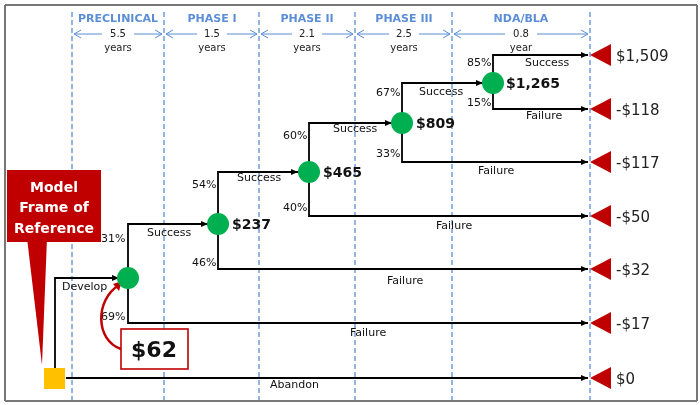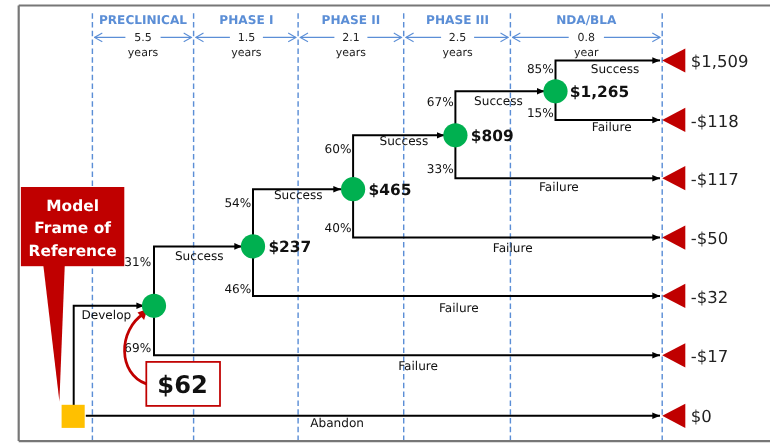--- a/index.html
+++ b/index.html
@@ -1,17 +1,17 @@
 <!DOCTYPE html>
 <html><head>
 <meta charset="utf-8">
 <style>
   html, body { margin: 0; padding: 0; background: #ffffff; }
   body { width: 700px; height: 405px; overflow: hidden; position: relative; font-family: "DejaVu Sans", "Liberation Sans", sans-serif; }
-  #frame { position: absolute; left: 12px; top: 0; width: 576px; height: 405px; }
+  #frame { position: absolute; left: 0; top: 0; width: 576px; height: 405px; }
   svg text { font-family: "DejaVu Sans", "Liberation Sans", sans-serif; }
   .phase-label { fill: #5b8ed6; font-weight: bold; font-size: 11px; }
   .dur-text { fill: #222; font-size: 10px; }
   .branch-text { fill: #111; font-size: 11px; }
   .pct-text { fill: #111; font-size: 11px; }
   .node-value { fill: #111; font-weight: bold; font-size: 14px; }
   .payoff-text { fill: #222; font-size: 15px; }
   .callout-text { fill: #ffffff; font-weight: bold; font-size: 14px; }
   .big-value { fill: #111; font-weight: bold; font-size: 22px; }
 </style>

